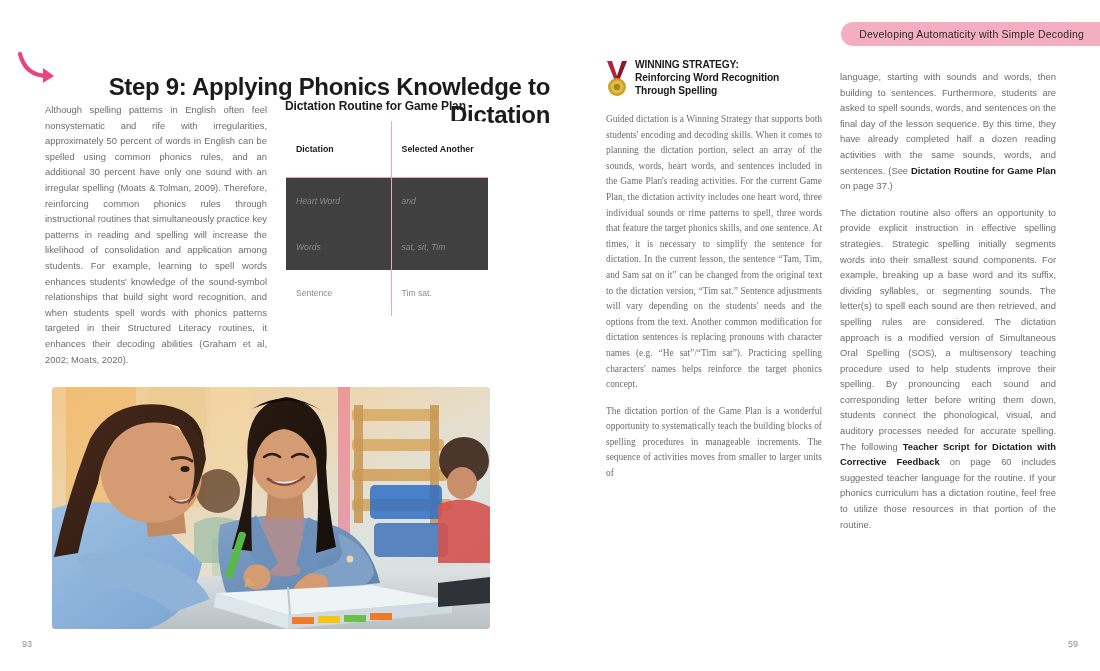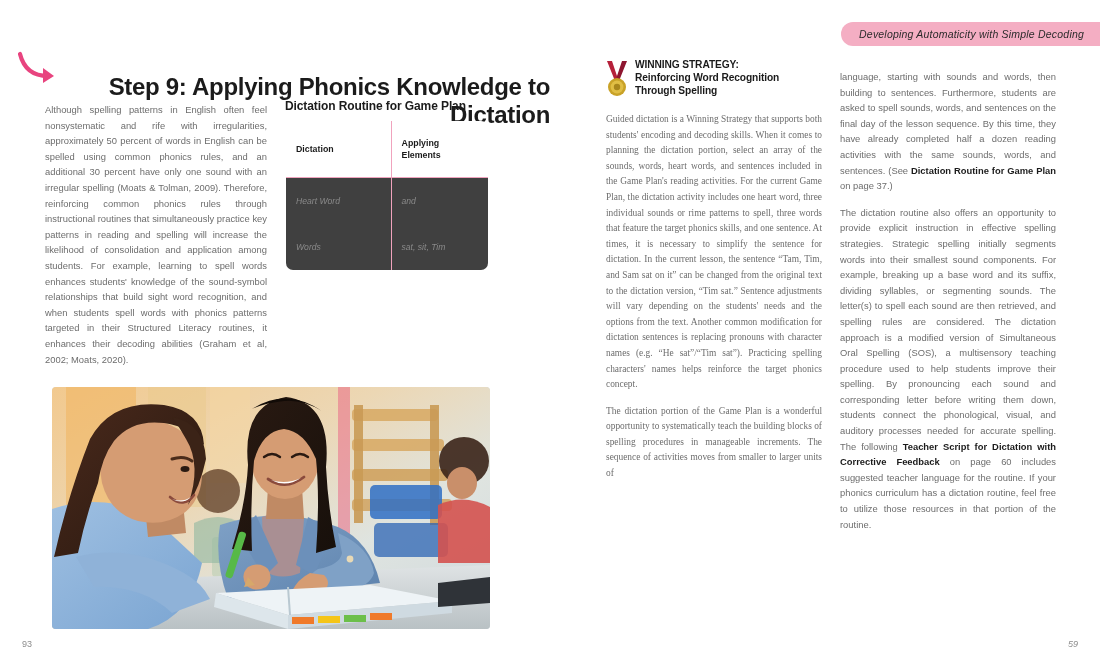--- a/index.html
+++ b/index.html
@@ -17,21 +17,21 @@
     background: #ffffff;
     overflow: hidden;
   }
   .page-left, .page-right {
     position: absolute;
     top: 0;
     height: 671px;
     background: #ffffff;
   }
   .page-left  { left: 0;    width: 550px; }
-  .page-right { left: 550px; width: 550px; font-style: italic; }
+  .page-right { left: 550px; width: 550px; }
 
   
   .banner {
     position: absolute;
     top: 22px;
     right: 0;
     background: #f4aec3;
     color: #2b2b2b;
     font-size: 10.5px;
     letter-spacing: 0.2px;
@@ -193,32 +193,36 @@
     <div class="table-title">Dictation Routine for Game Plan</div>
 
     <table class="dict-table">
       <colgroup>
           <col class="c1">
           <col class="c2">
         </colgroup>
       <thead>
         <tr>
           <th>Dictation</th>
-          <th>Applying Elements</th>
+          <th>Selected Another</th>
         </tr>
       </thead>
       <tbody>
         <tr class="tint">
           <td>Heart Word</td>
           <td>and</td>
         </tr>
         <tr class="tint">
           <td>Words</td>
           <td>sat, sit, Tim</td>
         </tr>
+        <tr class="plain">
+          <td>Sentence</td>
+          <td>Tim sat.</td>
+        </tr>
       </tbody>
     </table>
 
     <div class="photo">
       <svg viewBox="0 0 438 242" width="438" height="242" aria-hidden="true">
         <defs>
           <linearGradient id="bgwall" x1="0" y1="0" x2="1" y2="1">
             <stop offset="0%" stop-color="#f2c98e"></stop>
             <stop offset="38%" stop-color="#ecd7b4"></stop>
             <stop offset="68%" stop-color="#dfe4e0"></stop>

